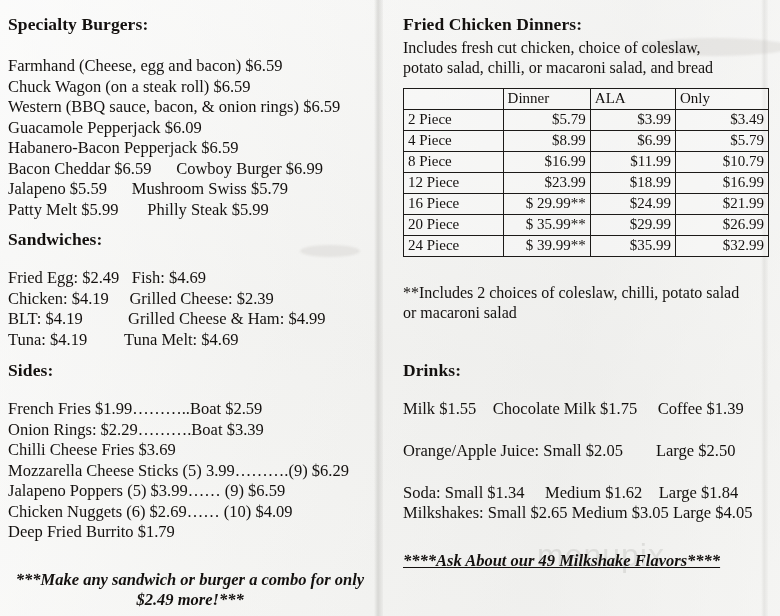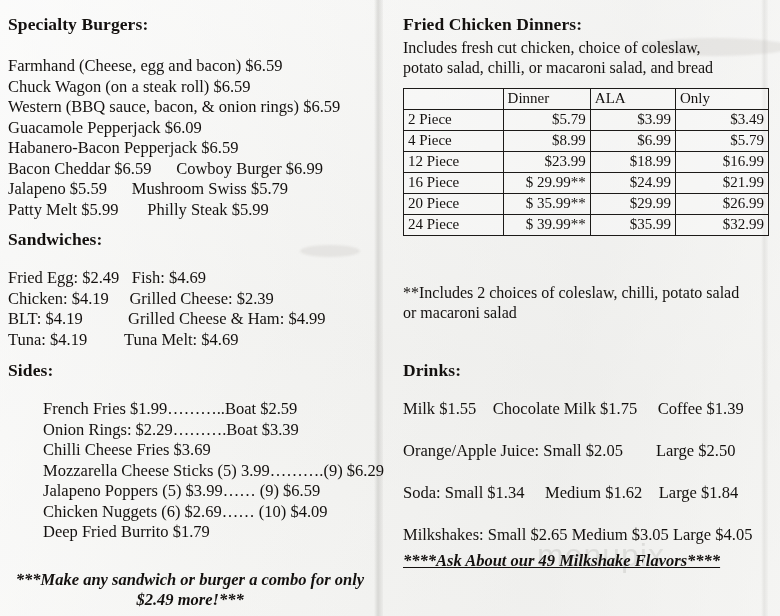--- a/index.html
+++ b/index.html
@@ -166,21 +166,21 @@
     <div class="blk" style="top:268px;">
       <div class="line">Fried Egg: $2.49   Fish: $4.69</div>
       <div class="line">Chicken: $4.19     Grilled Cheese: $2.39</div>
       <div class="line">BLT: $4.19           Grilled Cheese &amp; Ham: $4.99</div>
       <div class="line">Tuna: $4.19         Tuna Melt: $4.69</div>
     </div>
 
     <div class="blk" style="top:360px;">
       <div class="section-head">Sides:</div>
     </div>
-    <div class="blk" style="top:399px;margin-left:35px;">
+    <div class="blk" style="top:399px;">
       <div class="line">French Fries $1.99………..Boat $2.59</div>
       <div class="line">Onion Rings: $2.29……….Boat $3.39</div>
       <div class="line">Chilli Cheese Fries $3.69</div>
       <div class="line">Mozzarella Cheese Sticks (5) 3.99……….(9) $6.29</div>
       <div class="line">Jalapeno Poppers (5) $3.99…… (9) $6.59</div>
       <div class="line">Chicken Nuggets (6) $2.69…… (10) $4.09</div>
       <div class="line">Deep Fried Burrito $1.79</div>
     </div>
 
     <div class="blk" style="top:570px;width:364px;">
@@ -220,20 +220,26 @@
           <td class="num">$3.99</td>
           <td class="num">$3.49</td>
         </tr>
         <tr>
           <td class="label">4 Piece</td>
           <td class="num">$8.99</td>
           <td class="num">$6.99</td>
           <td class="num">$5.79</td>
         </tr>
         <tr>
+          <td class="label">8 Piece</td>
+          <td class="num">$16.99</td>
+          <td class="num">$11.99</td>
+          <td class="num">$10.79</td>
+        </tr>
+        <tr>
           <td class="label">12 Piece</td>
           <td class="num">$23.99</td>
           <td class="num">$18.99</td>
           <td class="num">$16.99</td>
         </tr>
         <tr>
           <td class="label">16 Piece</td>
           <td class="num">$ 29.99**</td>
           <td class="num">$24.99</td>
           <td class="num">$21.99</td>
@@ -257,21 +263,21 @@
       <div class="body-line">**Includes 2 choices of coleslaw, chilli, potato salad</div>
       <div class="body-line">or macaroni salad</div>
     </div>
 
     <div class="blk" style="top:360px;">
       <div class="section-head">Drinks:</div>
     </div>
     <div class="blk" style="top:399px;">
       <div class="drink-line" style="margin-bottom:22px;">Milk $1.55    Chocolate Milk $1.75     Coffee $1.39</div>
       <div class="drink-line" style="margin-bottom:22px;">Orange/Apple Juice: Small $2.05        Large $2.50</div>
-      <div class="drink-line" style="margin-bottom:22px;">Soda: Small $1.34     Medium $1.62    Large $1.84</div>
+      <div class="drink-line" style="">Soda: Small $1.34     Medium $1.62    Large $1.84</div>
       <div class="drink-line">Milkshakes: Small $2.65 Medium $3.05 Large $4.05</div>
     </div>
     <div class="blk" style="top:551px;text-decoration:underline;">
       <div class="note-ital" style="text-align:left;">****Ask About our 49 Milkshake Flavors****</div>
     </div>
 
   </div>
 </div>
 
 </body></html>

